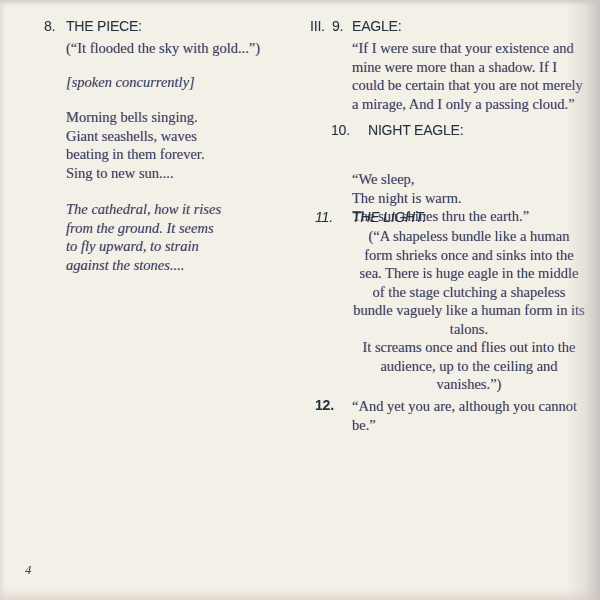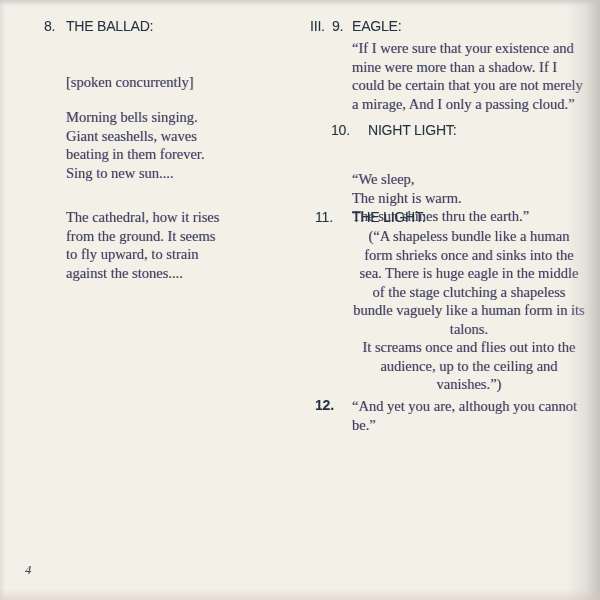--- a/index.html
+++ b/index.html
@@ -40,41 +40,41 @@
     color: #25333e;
     text-shadow: 0.5px 0 0 rgba(20,90,110,0.18);
   }
   .serif {
     font-size: 14.5px;
     line-height: 18.5px;
     color: #3c466a;
     white-space: pre-line;
     text-shadow: 0.7px 0.3px 0 rgba(150,55,50,0.28), -0.4px -0.2px 0 rgba(50,100,130,0.20);
   }
-  .italic { }
+  .italic { font-style: italic; }
   .abs { position: absolute; }
 
   .head { position: absolute; height: 17px; }
   .head span { position: absolute; top: 0; white-space: nowrap; }
 
   
   .lc-head   { left: 44px; top: 18px; width: 240px; }
   .lc-num    { left: 0; }
   .lc-title  { left: 22px; }
   .lc-sub    { left: 66px; top: 39px; width: 240px; }
   .lc-stage  { left: 66px; top: 73px; width: 240px; }
   .lc-verse1 { left: 66px; top: 108px; width: 240px; }
-  .lc-verse2 { left: 66px; top: 208px; width: 240px; }
+  .lc-verse2 { left: 66px; top: 200px; width: 240px; }
 
   
   .rc { position: absolute; left: 310px; top: 0; width: 276px; height: 591px; }
   .rc .head { left: 0; width: 276px; }
   .h9  { top: 18px; }
   .h10 { top: 122px; margin-left: 16px; }
-  .h11 { top: 209px; }
+  .h11 { top: 209px; font-style: italic; }
   .h12 { top: 397px; font-weight: bold; }
   .rc-roman { left: 0; }
   .rc-num9  { left: 22px; }
   .rc-num   { left: 5px; }
   .rc-title { left: 42px; }
   .rc-body  { left: 42px; width: 234px; }
   .b9  { top: 39px; }
   .b10 { top: 154px; margin-top: 16px; }
   .b11 { top: 227px; text-align: center; }
   .b12 { top: 397px; }
@@ -87,22 +87,23 @@
     text-shadow: 0.4px 0.2px 0 rgba(120,60,55,0.3);
   }
 </style>
 </head>
 <body>
 
 <div class="page">
 
   <div class="head lc-head">
     <span class="sans lc-num">8.</span>
-    <span class="sans lc-title">THE BALLAD:</span>
+    <span class="sans lc-title">THE PIECE:</span>
   </div>
+  <div class="abs serif lc-sub">(“It flooded the sky with gold...”)</div>
   <div class="abs serif italic lc-stage">[spoken concurrently]</div>
   <div class="abs serif lc-verse1">Morning bells singing.
 Giant seashells, waves
 beating in them forever.
 Sing to new sun....</div>
   <div class="abs serif italic lc-verse2">The cathedral, how it rises
 from the ground. It seems
 to fly upward, to strain
 against the stones....</div>
 
@@ -113,21 +114,21 @@
       <span class="sans rc-num9">9.</span>
       <span class="sans rc-title">EAGLE:</span>
     </div>
     <div class="abs serif rc-body b9">“If I were sure that your existence and
 mine were more than a shadow. If I
 could be certain that you are not merely
 a mirage, And I only a passing cloud.”</div>
 
     <div class="head h10">
       <span class="sans rc-num">10.</span>
-      <span class="sans rc-title">NIGHT LIGHT:</span>
+      <span class="sans rc-title">NIGHT EAGLE:</span>
     </div>
     <div class="abs serif rc-body b10">“We sleep,
 The night is warm.
 The sun shines thru the earth.”</div>
 
     <div class="head h11">
       <span class="sans rc-num">11.</span>
       <span class="sans rc-title">THE LIGHT:</span>
     </div>
     <div class="abs serif rc-body b11">(“A shapeless bundle like a human

